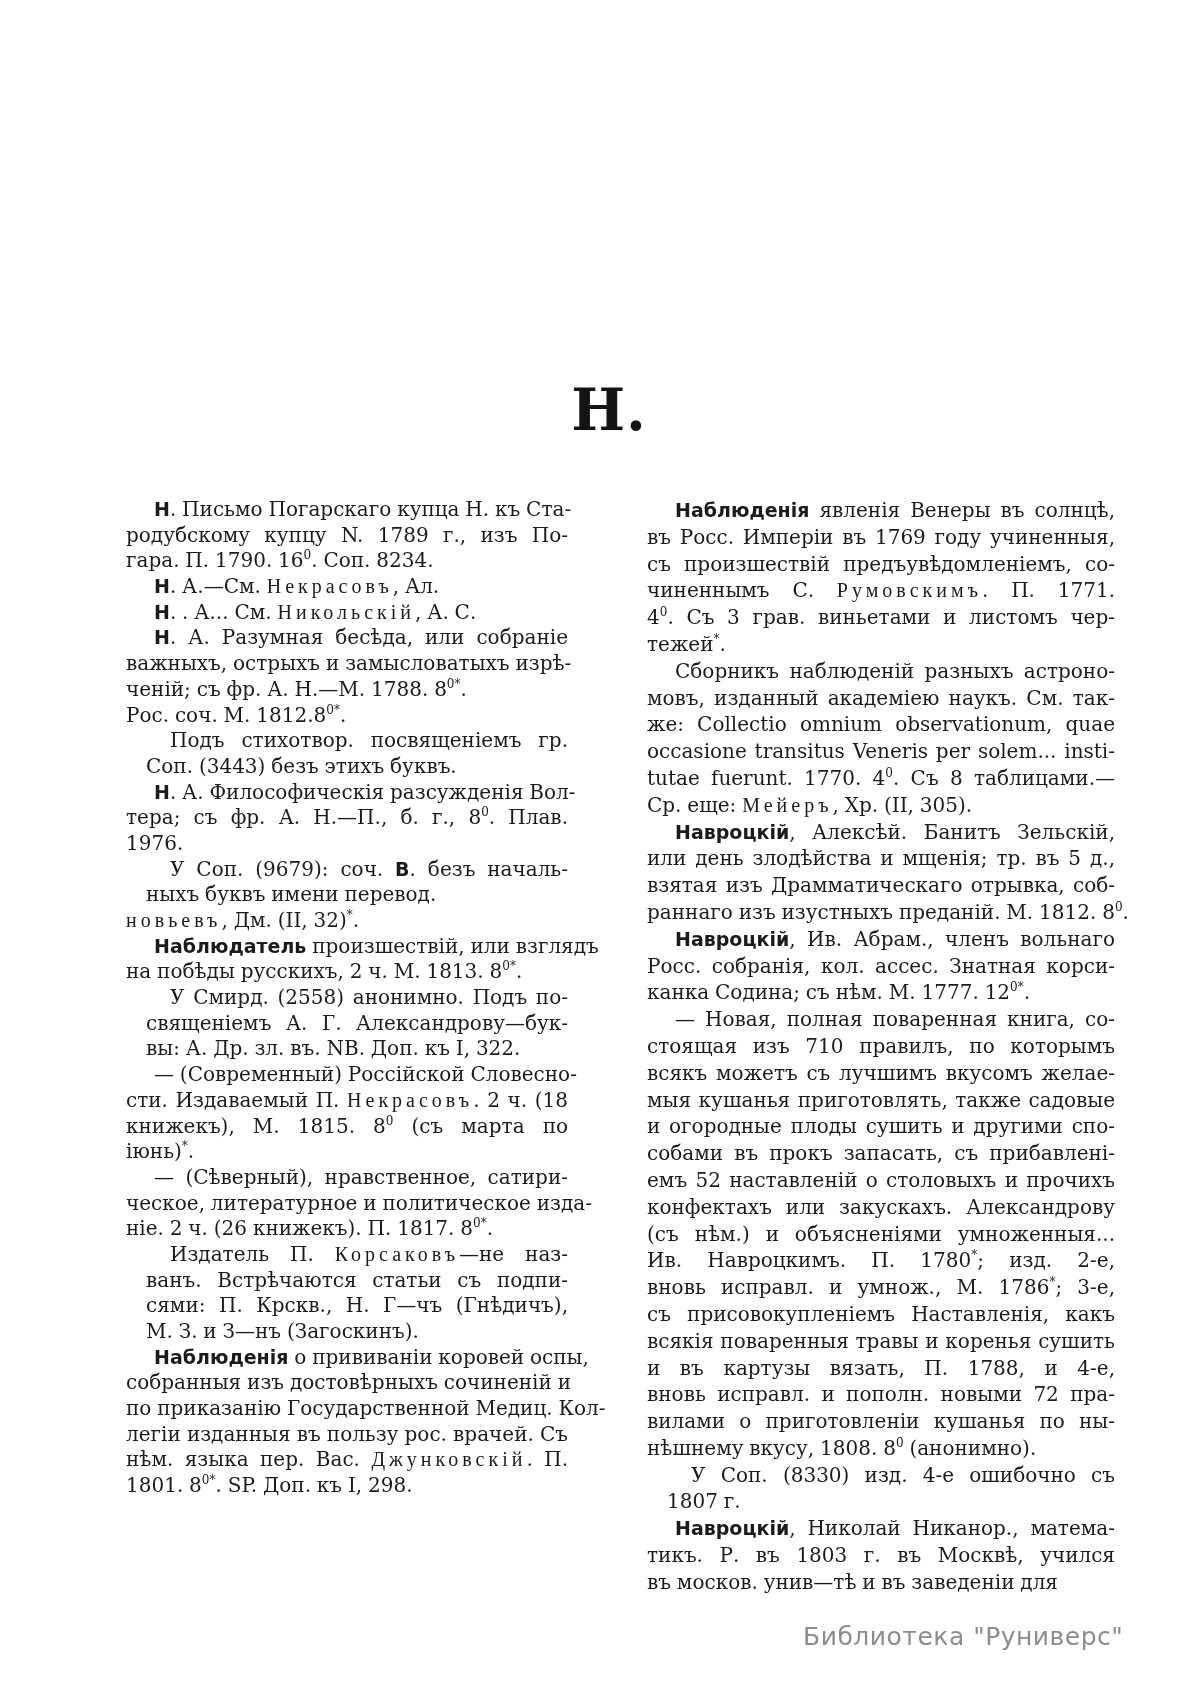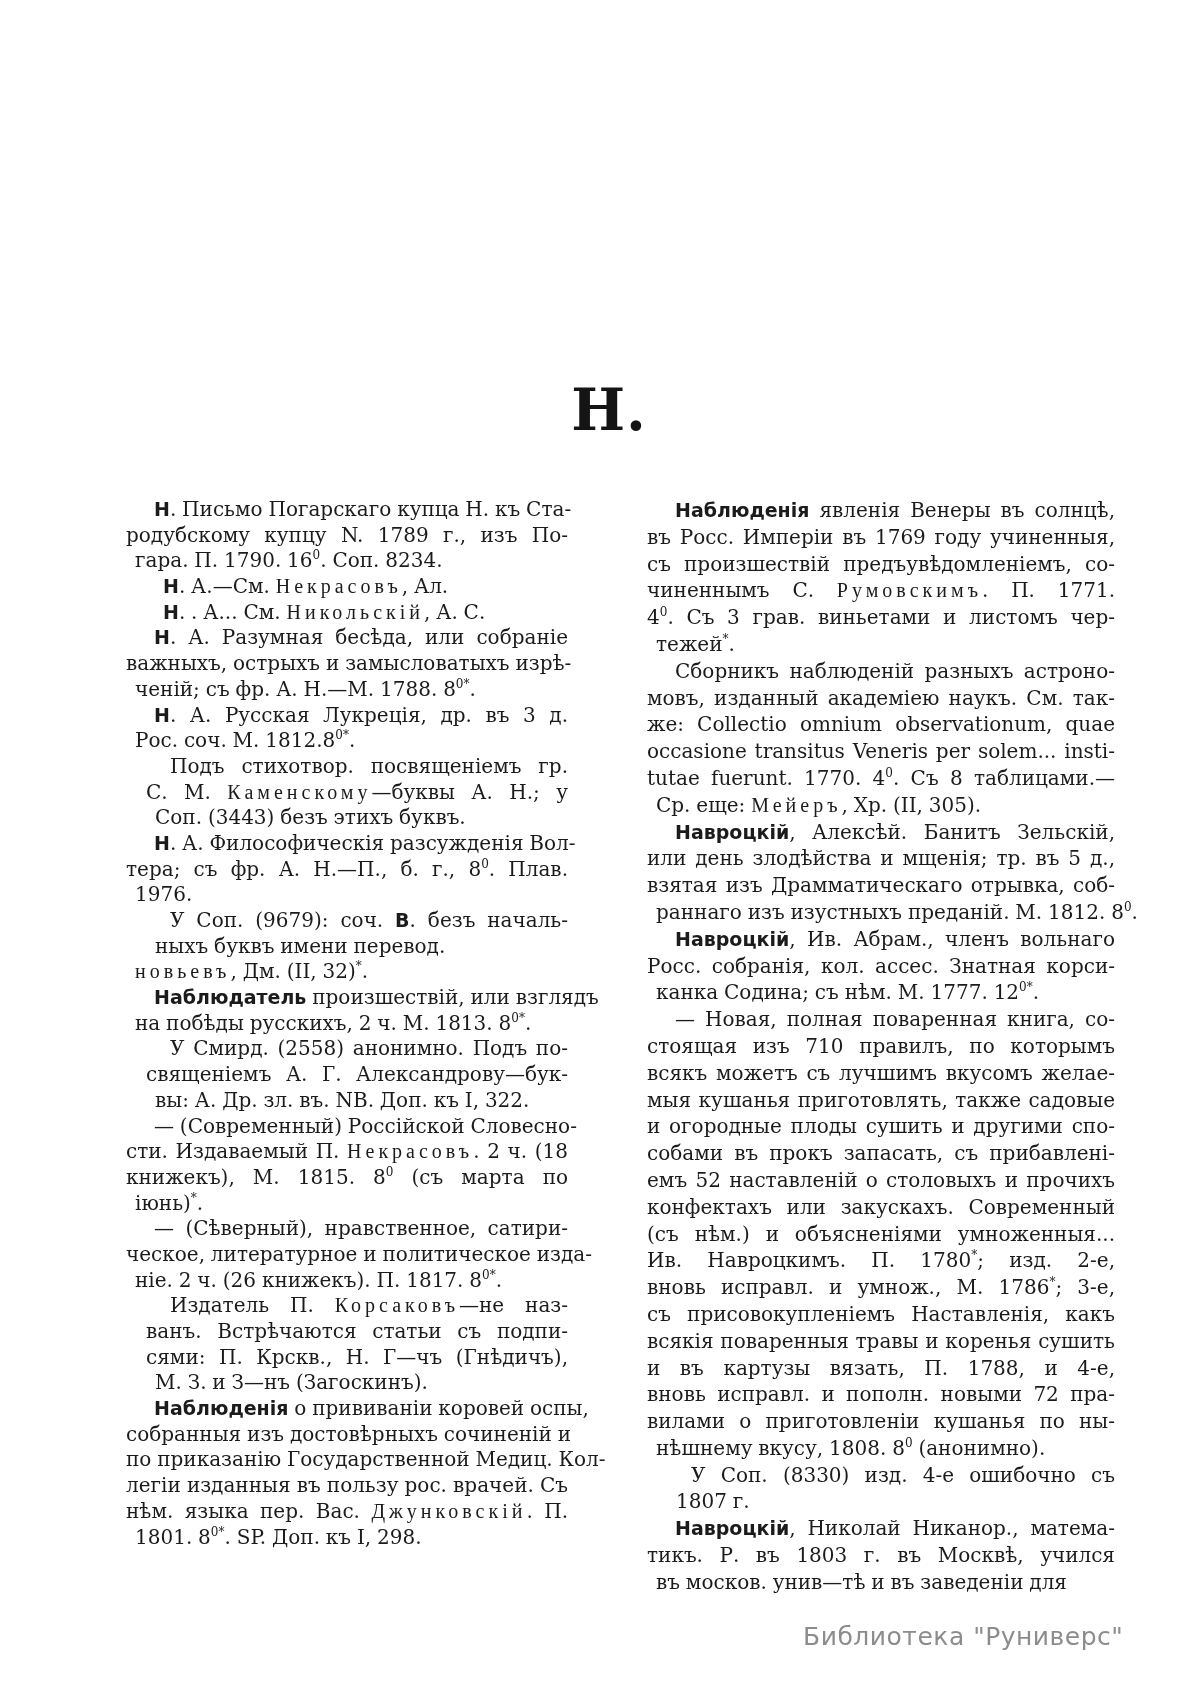--- a/index.html
+++ b/index.html
@@ -26,21 +26,21 @@
   .line {
     font-size: 20px;
     line-height: 25.7px; height: 25.7px;
     text-align: justify;
     text-align-last: justify;
     text-justify: inter-word;
     word-spacing: -0.5px;
     white-space: nowrap;
   }
   .col-right .line { line-height: 26.8px; height: 26.8px; }
-  .line.end { text-align-last: left; margin-left: 9px; }
+  .line.end { text-align-last: left; }
   .line.first { padding-left: 28px; }
   .note .line { padding-left: 20px; }
   .note .line.first { padding-left: 44px; }
   .bold {
     font-family: "DejaVu Sans", sans-serif;
     font-weight: bold;
     font-size: 19px;
   }
   .spaced { letter-spacing: 4px; font-family: Liberation Serif, serif; }
   sup { font-size: 12px; vertical-align: super; line-height: 0; }
@@ -70,26 +70,24 @@
       </div>
       <div class="para">
         <div class="line first end"><span class="bold">Н</span><span>. . А... См. </span><span class="spaced">Никольскій</span><span>, А. С.</span></div>
       </div>
       <div class="para">
         <div class="line first"><span class="bold">Н</span><span>. А. Разумная бесѣда, или собраніе</span></div>
         <div class="line"><span>важныхъ, острыхъ и замысловатыхъ изрѣ-</span></div>
         <div class="line end"><span>ченій; съ фр. А. Н.—М. 1788. 8</span><sup>0*</sup><span>.</span></div>
       </div>
       <div class="para">
-        <div class="line first"><span class="bold">Н</span><span>. А. Русская Лукреція, др. въ 3 д.</span></div>
         <div class="line end"><span>Рос. соч. М. 1812.8</span><sup>0*</sup><span>.</span></div>
       </div>
       <div class="para note">
         <div class="line first"><span>Подъ стихотвор. посвященіемъ гр.</span></div>
-        <div class="line"><span>С. М. </span><span class="spaced">Каменскому</span><span>—буквы А. Н.; у</span></div>
         <div class="line end"><span>Соп. (3443) безъ этихъ буквъ.</span></div>
       </div>
       <div class="para">
         <div class="line first"><span class="bold">Н</span><span>. А. Философическія разсужденія Вол-</span></div>
         <div class="line"><span>тера; съ фр. А. Н.—П., б. г., 8</span><sup>0</sup><span>. Плав.</span></div>
         <div class="line end"><span>1976.</span></div>
       </div>
       <div class="para note">
         <div class="line first"><span>У Соп. (9679): соч. </span><span class="bold">В</span><span>. безъ началь-</span></div>
         <div class="line end"><span>ныхъ буквъ имени перевод.</span></div>
@@ -162,21 +160,21 @@
         <div class="line end"><span>канка Содина; съ нѣм. М. 1777. 12</span><sup>0*</sup><span>.</span></div>
       </div>
       <div class="para">
         <div class="line first"><span>— Новая, полная поваренная книга, со-</span></div>
         <div class="line"><span>стоящая изъ 710 правилъ, по которымъ</span></div>
         <div class="line"><span>всякъ можетъ съ лучшимъ вкусомъ желае-</span></div>
         <div class="line"><span>мыя кушанья приготовлять, также садовые</span></div>
         <div class="line"><span>и огородные плоды сушить и другими спо-</span></div>
         <div class="line"><span>собами въ прокъ запасать, съ прибавлені-</span></div>
         <div class="line"><span>емъ 52 наставленій о столовыхъ и прочихъ</span></div>
-        <div class="line"><span>конфектахъ или закускахъ. Современный</span></div>
+        <div class="line"><span>конфектахъ или закускахъ. Александрову</span></div>
         <div class="line"><span>(съ нѣм.) и объясненіями умноженныя...</span></div>
         <div class="line"><span>Ив. Навроцкимъ. П. 1780</span><sup>*</sup><span>; изд. 2-е,</span></div>
         <div class="line"><span>вновь исправл. и умнож., М. 1786</span><sup>*</sup><span>; 3-е,</span></div>
         <div class="line"><span>съ присовокупленіемъ Наставленія, какъ</span></div>
         <div class="line"><span>всякія поваренныя травы и коренья сушить</span></div>
         <div class="line"><span>и въ картузы вязать, П. 1788, и 4-е,</span></div>
         <div class="line"><span>вновь исправл. и пополн. новыми 72 пра-</span></div>
         <div class="line"><span>вилами о приготовленіи кушанья по ны-</span></div>
         <div class="line end"><span>нѣшнему вкусу, 1808. 8</span><sup>0</sup><span> (анонимно).</span></div>
       </div>

